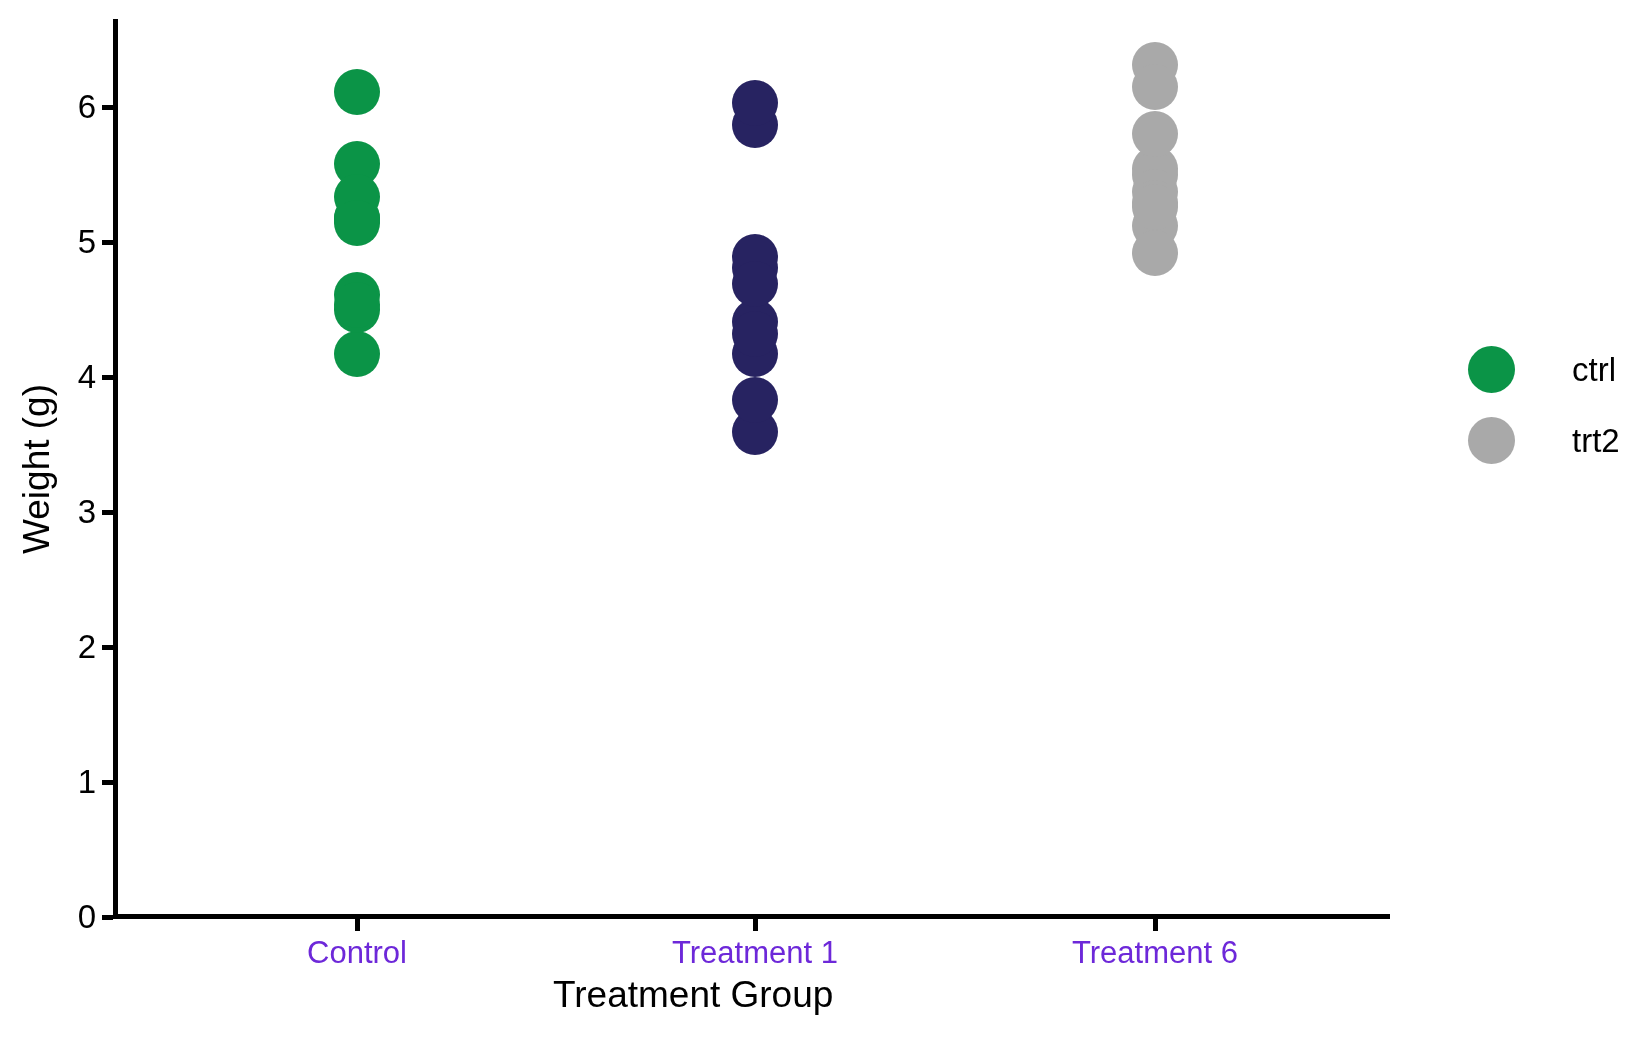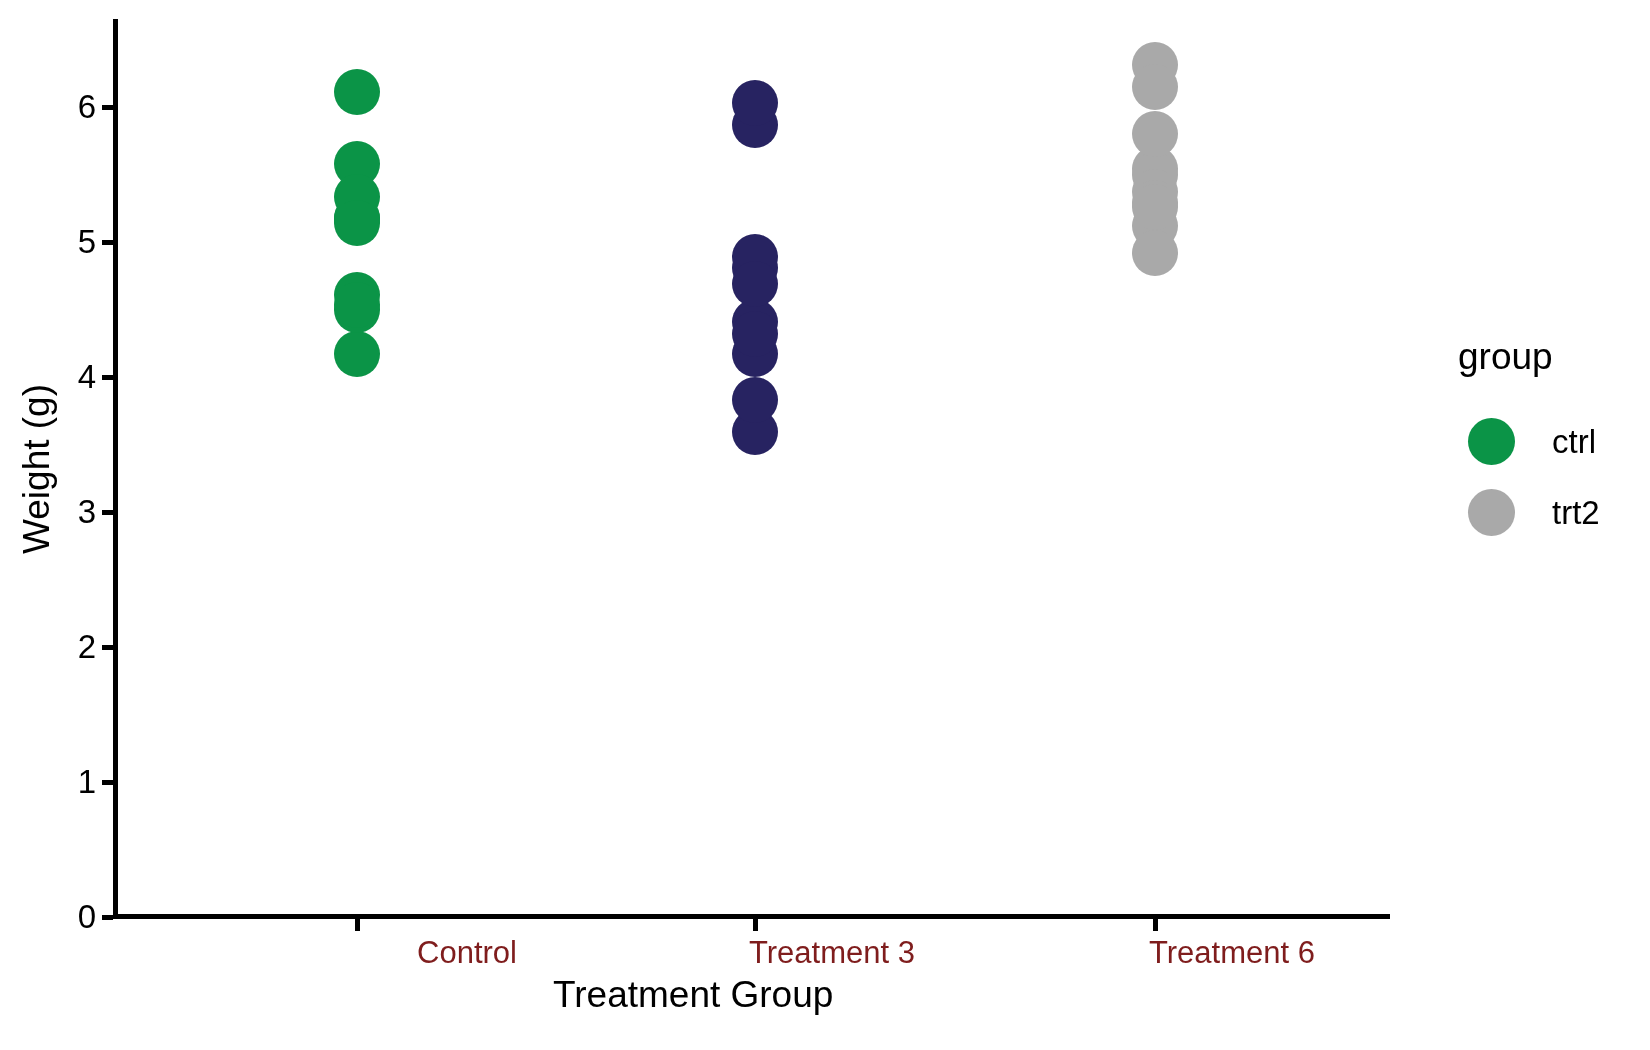--- a/index.html
+++ b/index.html
@@ -54,23 +54,23 @@
     width: 5px;
     height: 12px;
     background: #000000;
   }
   .x-tick-label {
     position: absolute;
     top: 933px;
     width: 320px;
     height: 40px;
     line-height: 40px;
-    text-align: right;
+    text-align: center;
     font-size: 31px;
-    color: #7f1d1d;
+    color: #6d28d9;
   }
   #y-axis-title {
     position: absolute;
     left: -163px;
     top: 447px;
     width: 400px;
     height: 44px;
     line-height: 44px;
     text-align: center;
     font-size: 37px;
@@ -104,20 +104,21 @@
     color: #000000;
     height: 46px;
     line-height: 46px;
     margin-bottom: 26px;
   }
   .legend-row {
     position: relative;
     height: 71px;
     display: flex;
     align-items: center;
+    gap: 20px;
   }
   .legend-key {
     width: 47px;
     height: 47px;
     border-radius: 50%;
     margin-left: 10px;
     flex: 0 0 auto;
   }
   .legend-label {
     margin-left: 37px;
@@ -148,21 +149,21 @@
       <div class="y-tick-label" style="top: 355px;">4</div>
       <div class="y-tick-mark" style="top: 239.5px;"></div>
       <div class="y-tick-label" style="top: 220px;">5</div>
       <div class="y-tick-mark" style="top: 104.5px;"></div>
       <div class="y-tick-label" style="top: 85px;">6</div>
     </div>
   <div id="x-ticks">
       <div class="x-tick-mark" style="left: 354.5px;"></div>
       <div class="x-tick-label" style="left: 197px;">Control</div>
       <div class="x-tick-mark" style="left: 752.5px;"></div>
-      <div class="x-tick-label" style="left: 595px;">Treatment 3</div>
+      <div class="x-tick-label" style="left: 595px;">Treatment 1</div>
       <div class="x-tick-mark" style="left: 1152.5px;"></div>
       <div class="x-tick-label" style="left: 995px;">Treatment 6</div>
     </div>
 
   <div id="dots">
       <div class="dot" title="ctrl: 4.17" style="background: rgb(11, 148, 71); left: 334px; top: 331.05px;"></div>
       <div class="dot" title="ctrl: 5.58" style="background: rgb(11, 148, 71); left: 334px; top: 140.7px;"></div>
       <div class="dot" title="ctrl: 5.18" style="background: rgb(11, 148, 71); left: 334px; top: 194.7px;"></div>
       <div class="dot" title="ctrl: 6.11" style="background: rgb(11, 148, 71); left: 334px; top: 69.15px;"></div>
       <div class="dot" title="ctrl: 4.5" style="background: rgb(11, 148, 71); left: 334px; top: 286.5px;"></div>
@@ -187,21 +188,20 @@
       <div class="dot" title="trt2: 5.5" style="background: rgb(169, 169, 169); left: 1132px; top: 151.5px;"></div>
       <div class="dot" title="trt2: 5.37" style="background: rgb(169, 169, 169); left: 1132px; top: 169.05px;"></div>
       <div class="dot" title="trt2: 5.29" style="background: rgb(169, 169, 169); left: 1132px; top: 179.85px;"></div>
       <div class="dot" title="trt2: 4.92" style="background: rgb(169, 169, 169); left: 1132px; top: 229.8px;"></div>
       <div class="dot" title="trt2: 6.15" style="background: rgb(169, 169, 169); left: 1132px; top: 63.75px;"></div>
       <div class="dot" title="trt2: 5.8" style="background: rgb(169, 169, 169); left: 1132px; top: 111px;"></div>
       <div class="dot" title="trt2: 5.26" style="background: rgb(169, 169, 169); left: 1132px; top: 183.9px;"></div>
     </div>
 
   <div id="legend">
-    <div id="legend-title">group</div>
     <div id="legend-items">
         <div class="legend-row">
           <div class="legend-key" style="background: rgb(11, 148, 71);"></div>
           <div class="legend-label">ctrl</div>
         </div>
         <div class="legend-row">
           <div class="legend-key" style="background: rgb(169, 169, 169);"></div>
           <div class="legend-label">trt2</div>
         </div>
       </div>

